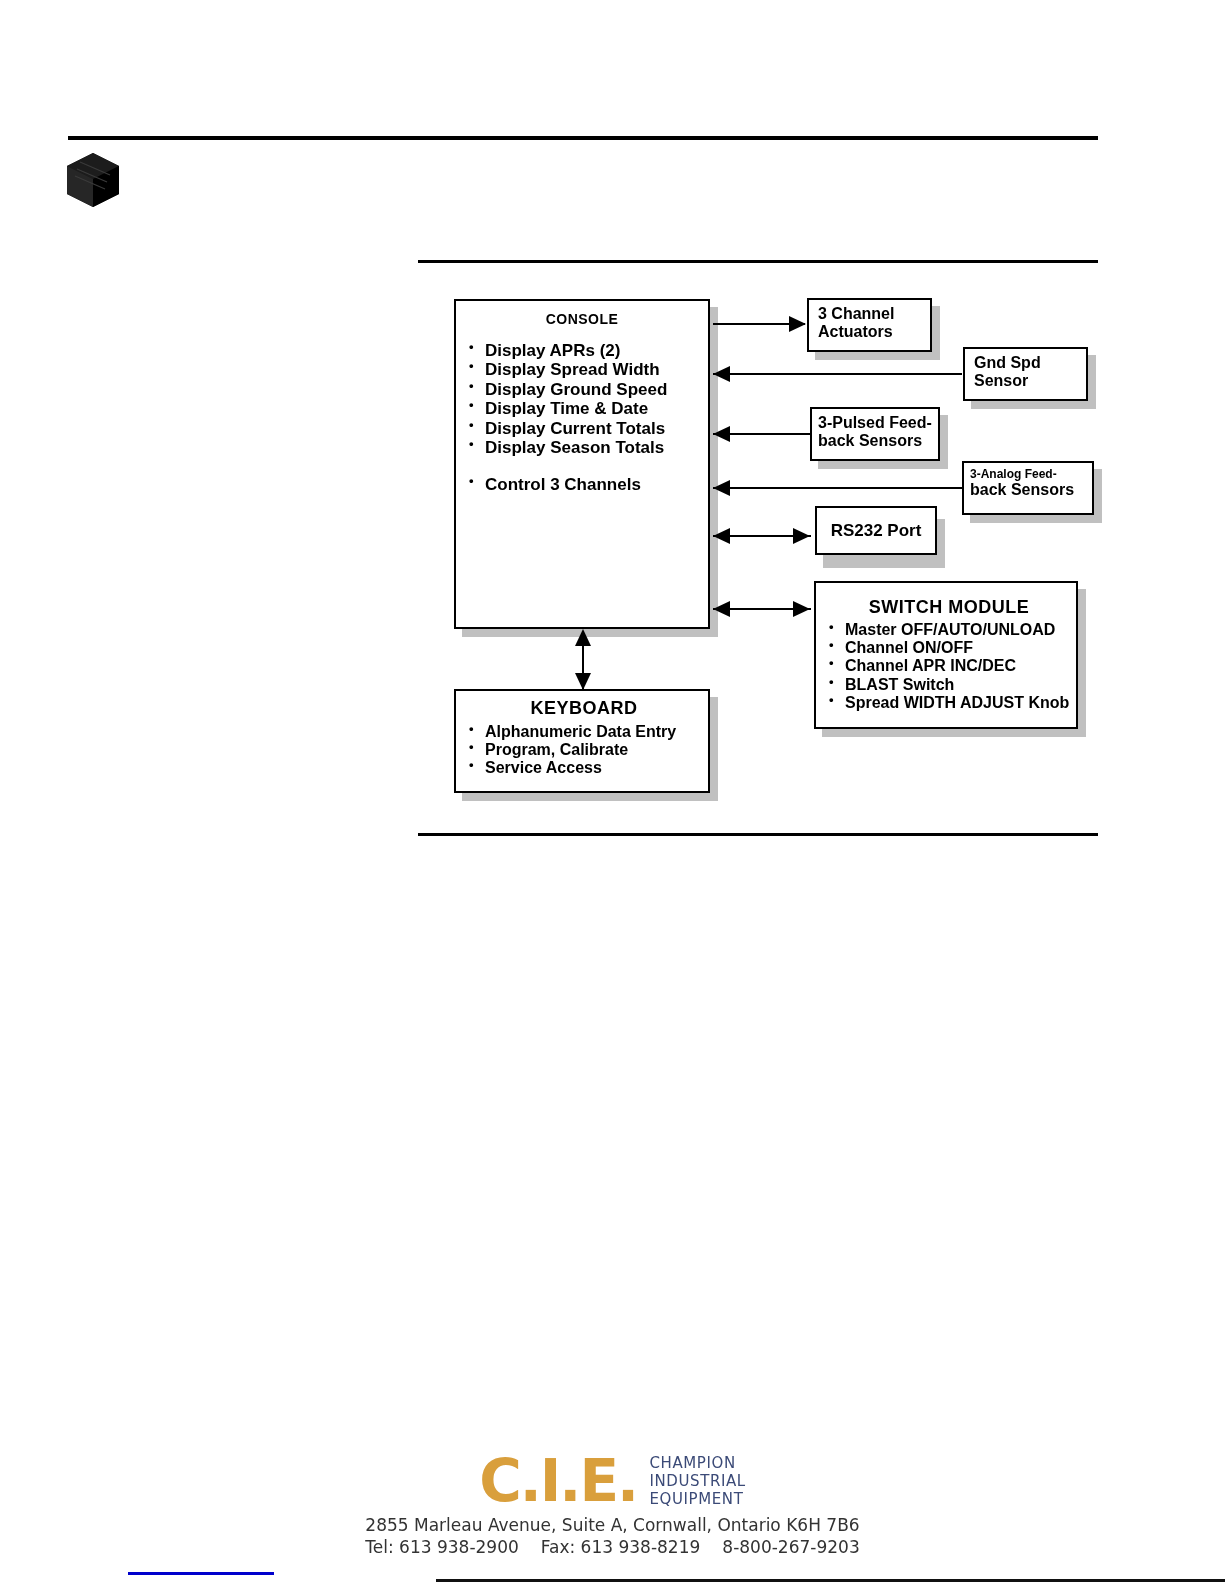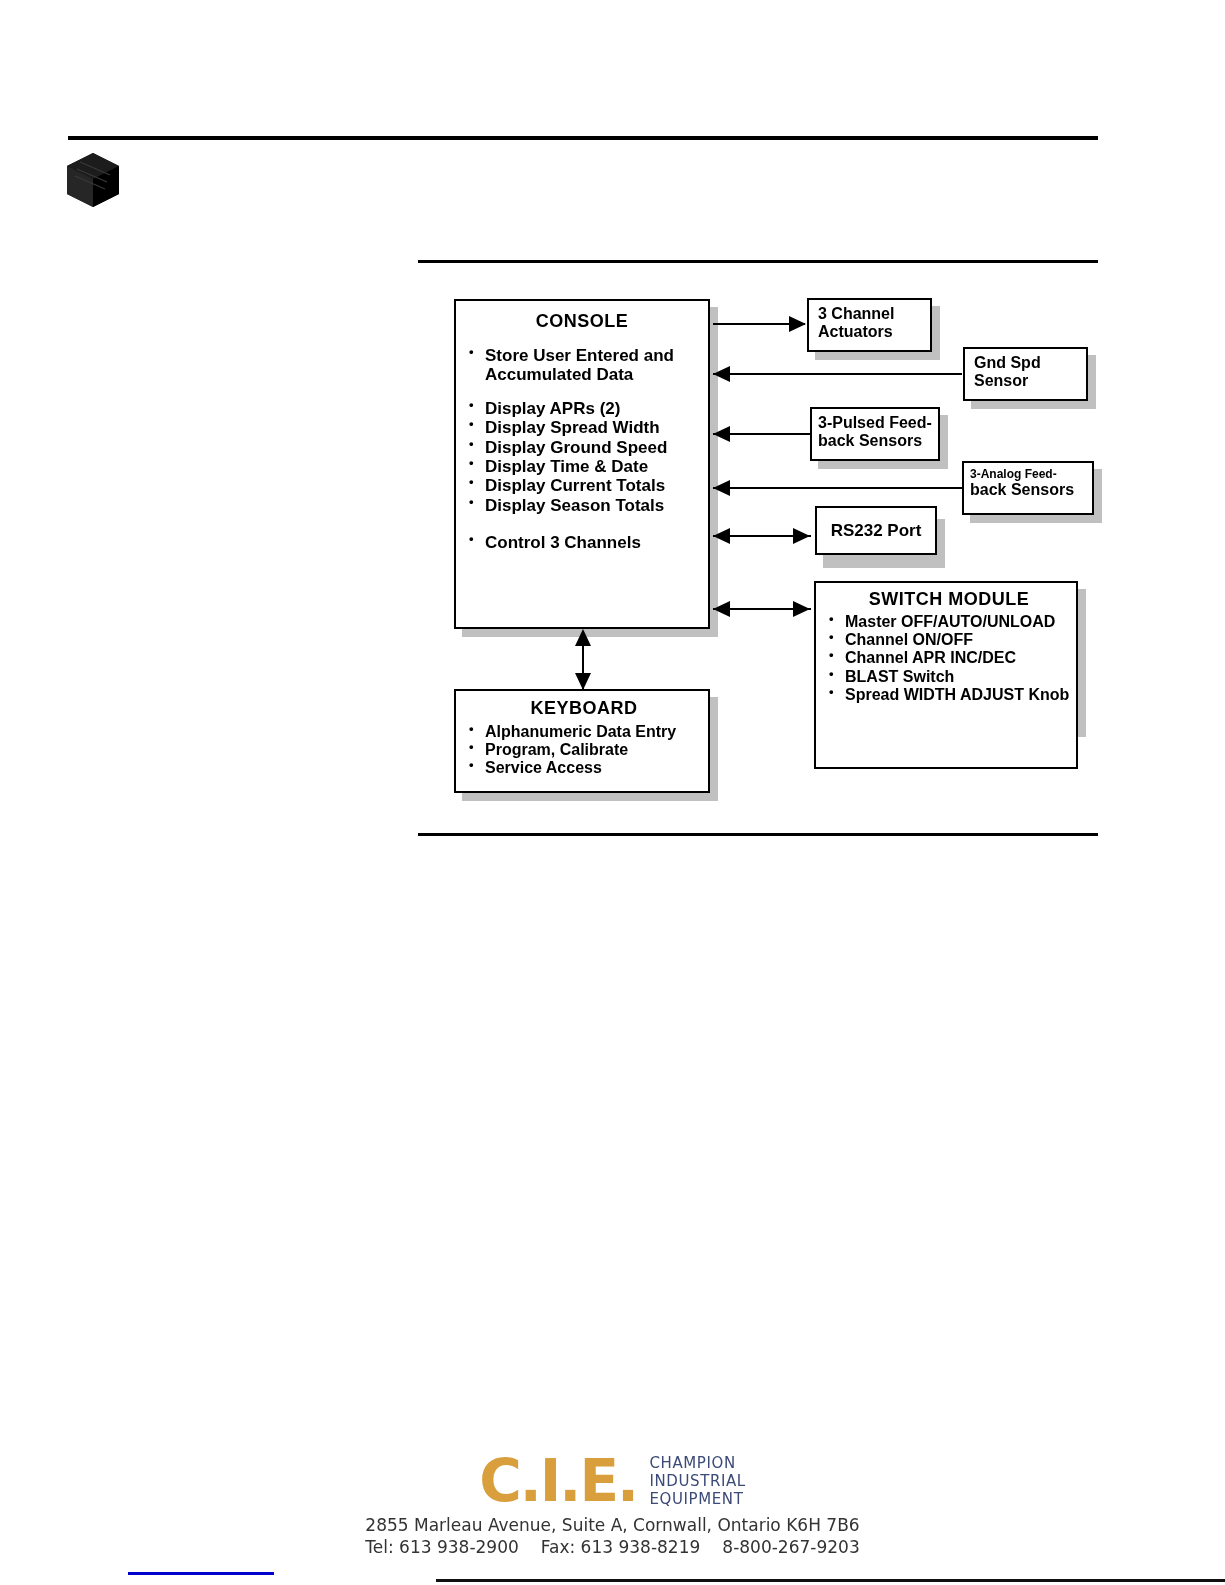--- a/index.html
+++ b/index.html
@@ -233,23 +233,22 @@
   <div class="line-h" style="left:713px; top:608px; width:98px;"></div>
   <div class="arrow left" style="left:713px; top:601px;"></div>
   <div class="arrow right" style="left:793px; top:601px;"></div>
 
   <div class="line-v" style="left:582px; top:632px; height:58px;"></div>
   <div class="arrow up" style="left:575px; top:629px;"></div>
   <div class="arrow down" style="left:575px; top:673px;"></div>
 
   <div class="dshadow" style="left:462px; top:307px; width:256px; height:330px;"></div>
   <div class="dbox" style="left:454px; top:299px; width:256px; height:330px; padding:10px 12px 0 12px;">
-    <div class="dtitle" style="font-size:18px; margin-bottom:14px;">CONSOLE</div>
+    <div class="dtitle" style="font-size:14px; margin-bottom:7px;">CONSOLE</div>
     <ul class="dlist" style="font-size:17px;">
-      <li class="wrap">Store User Entered and Accumulated Data</li>
       <li class="gap">Display APRs (2)</li>
       <li>Display Spread Width</li>
       <li>Display Ground Speed</li>
       <li>Display Time &amp; Date</li>
       <li>Display Current Totals</li>
       <li>Display Season Totals</li>
       <li class="gap" style="margin-top:18px;">Control 3 Channels</li>
     </ul>
   </div>
 
@@ -276,21 +275,21 @@
     <div class="boxtext" style="font-size:12px;">3-Analog Feed-</div>
     <div class="boxtext" style="font-size:16px;">back Sensors</div>
   </div>
 
   <div class="dshadow" style="left:823px; top:519px; width:122px; height:49px;"></div>
   <div class="dbox" style="left:815px; top:506px; width:122px; height:49px; padding:13px 0 0 0; text-align:center;">
     <div class="boxtext" style="font-size:17px;">RS232 Port</div>
   </div>
 
   <div class="dshadow" style="left:822px; top:589px; width:264px; height:148px;"></div>
-  <div class="dbox" style="left:814px; top:581px; width:264px; height:188px; padding:6px 6px 0 12px;">
+  <div class="dbox" style="left:814px; top:581px; width:264px; height:148px; padding:14px 6px 0 12px;">
     <div class="dtitle" style="font-size:18px; margin-bottom:3px;">SWITCH MODULE</div>
     <ul class="dlist" style="font-size:16px;">
       <li>Master OFF/AUTO/UNLOAD</li>
       <li>Channel ON/OFF</li>
       <li>Channel APR INC/DEC</li>
       <li>BLAST Switch</li>
       <li>Spread WIDTH ADJUST Knob</li>
     </ul>
   </div>
 

